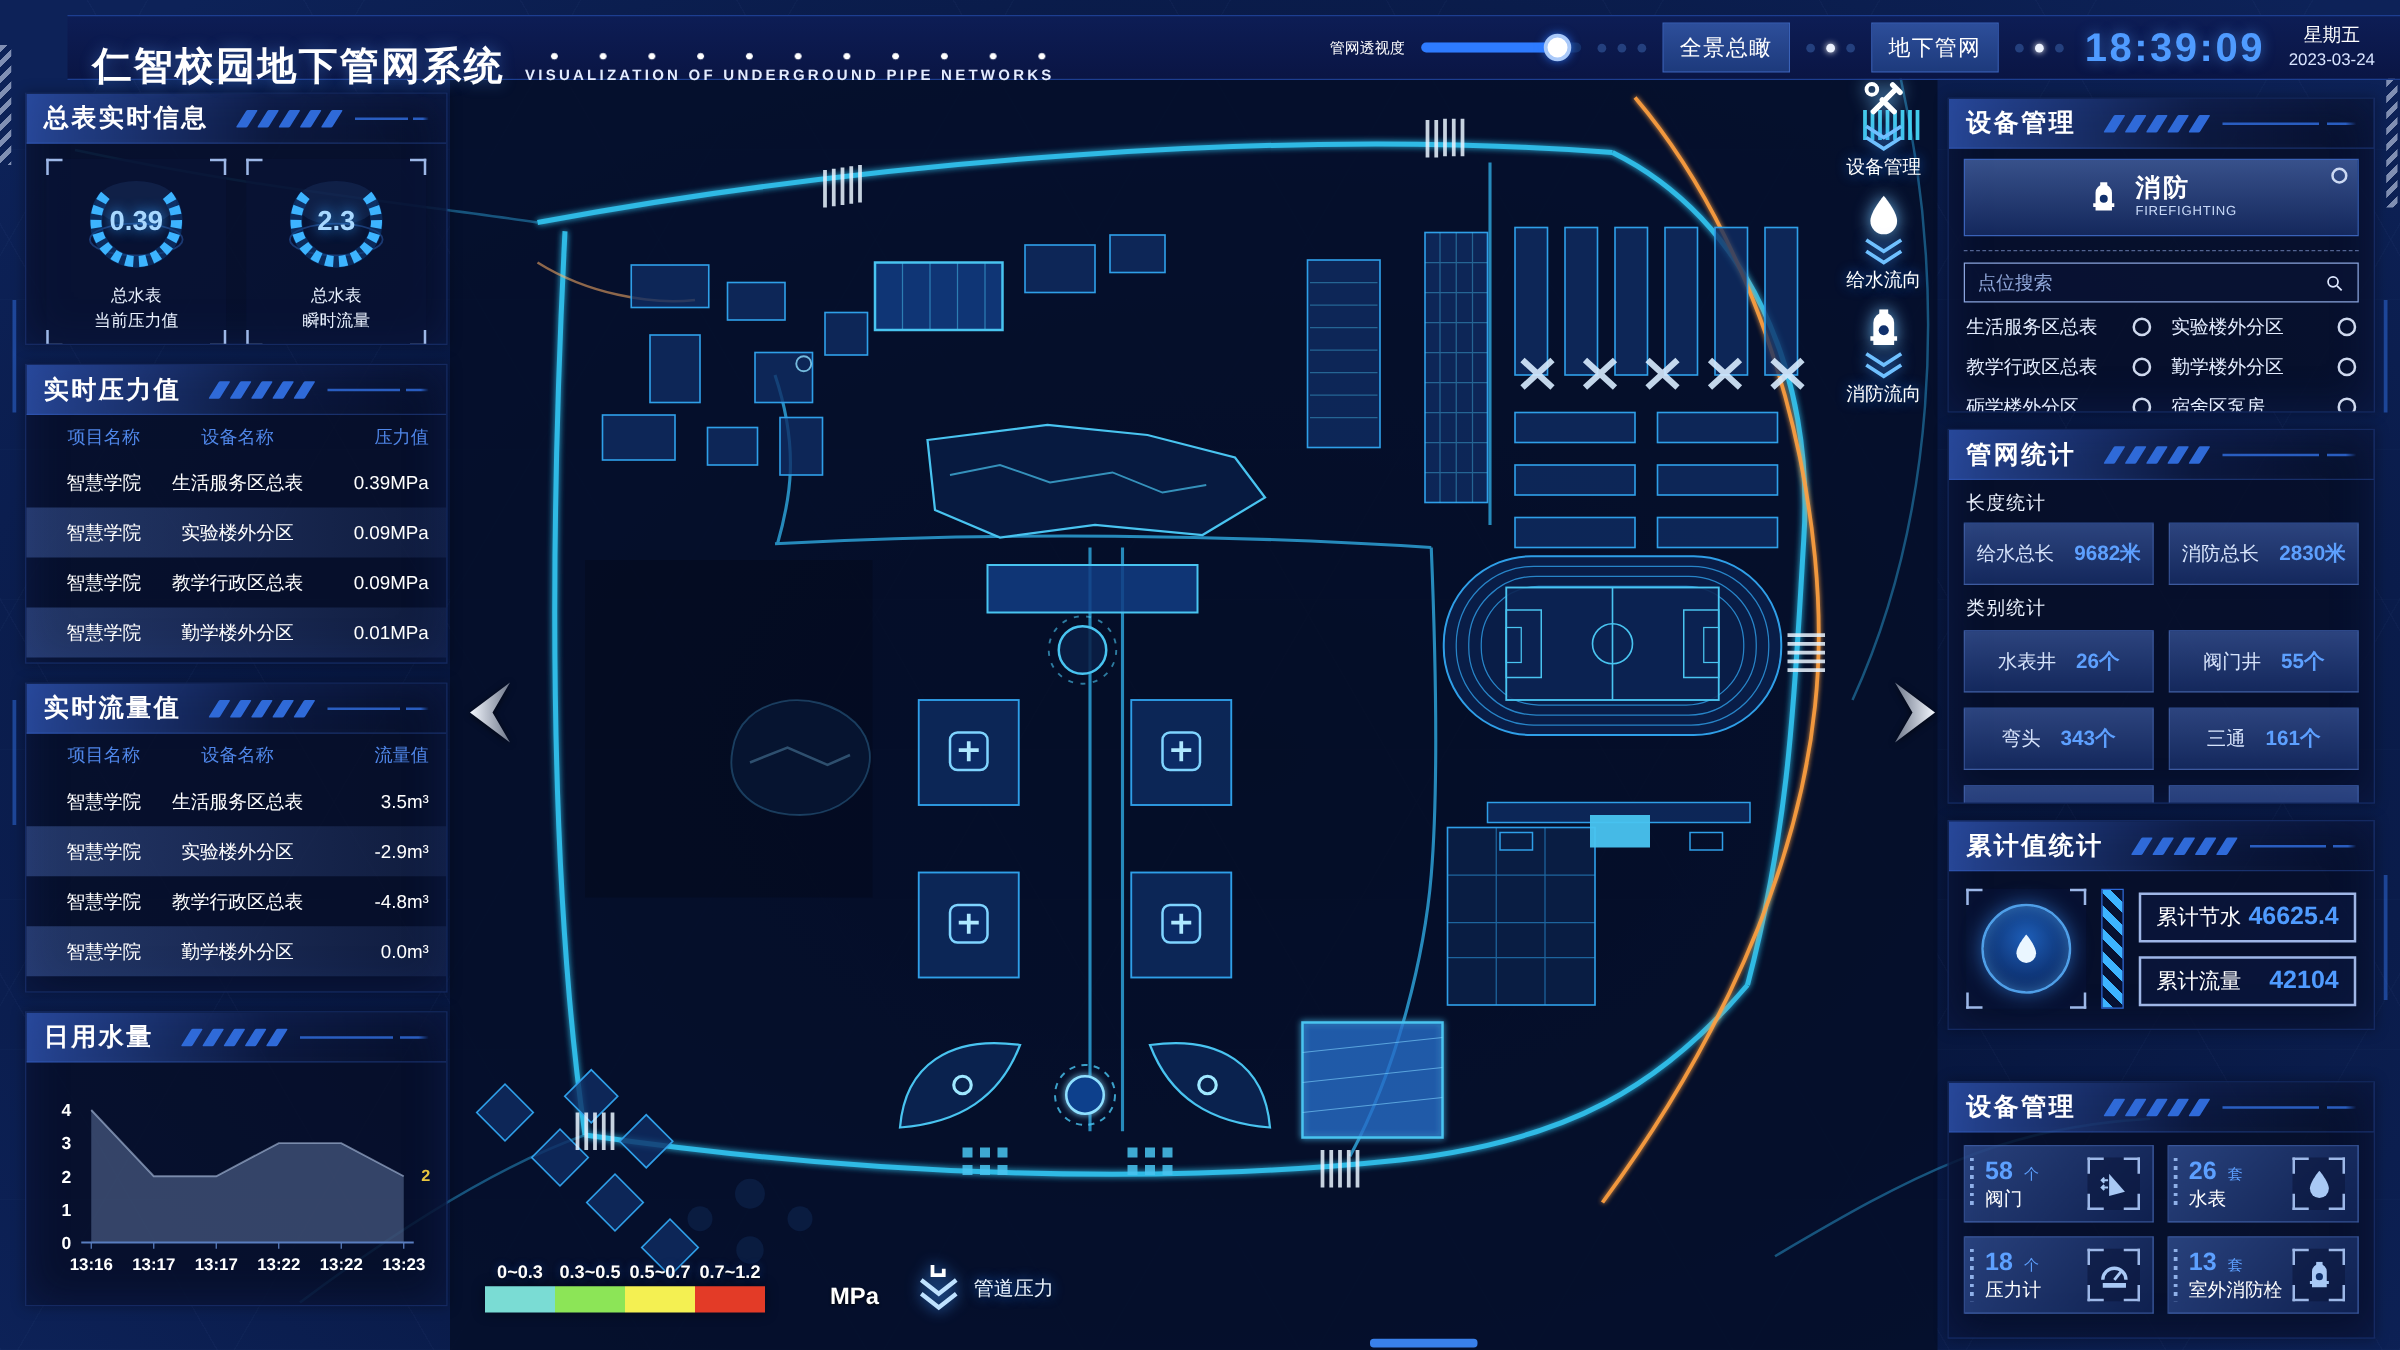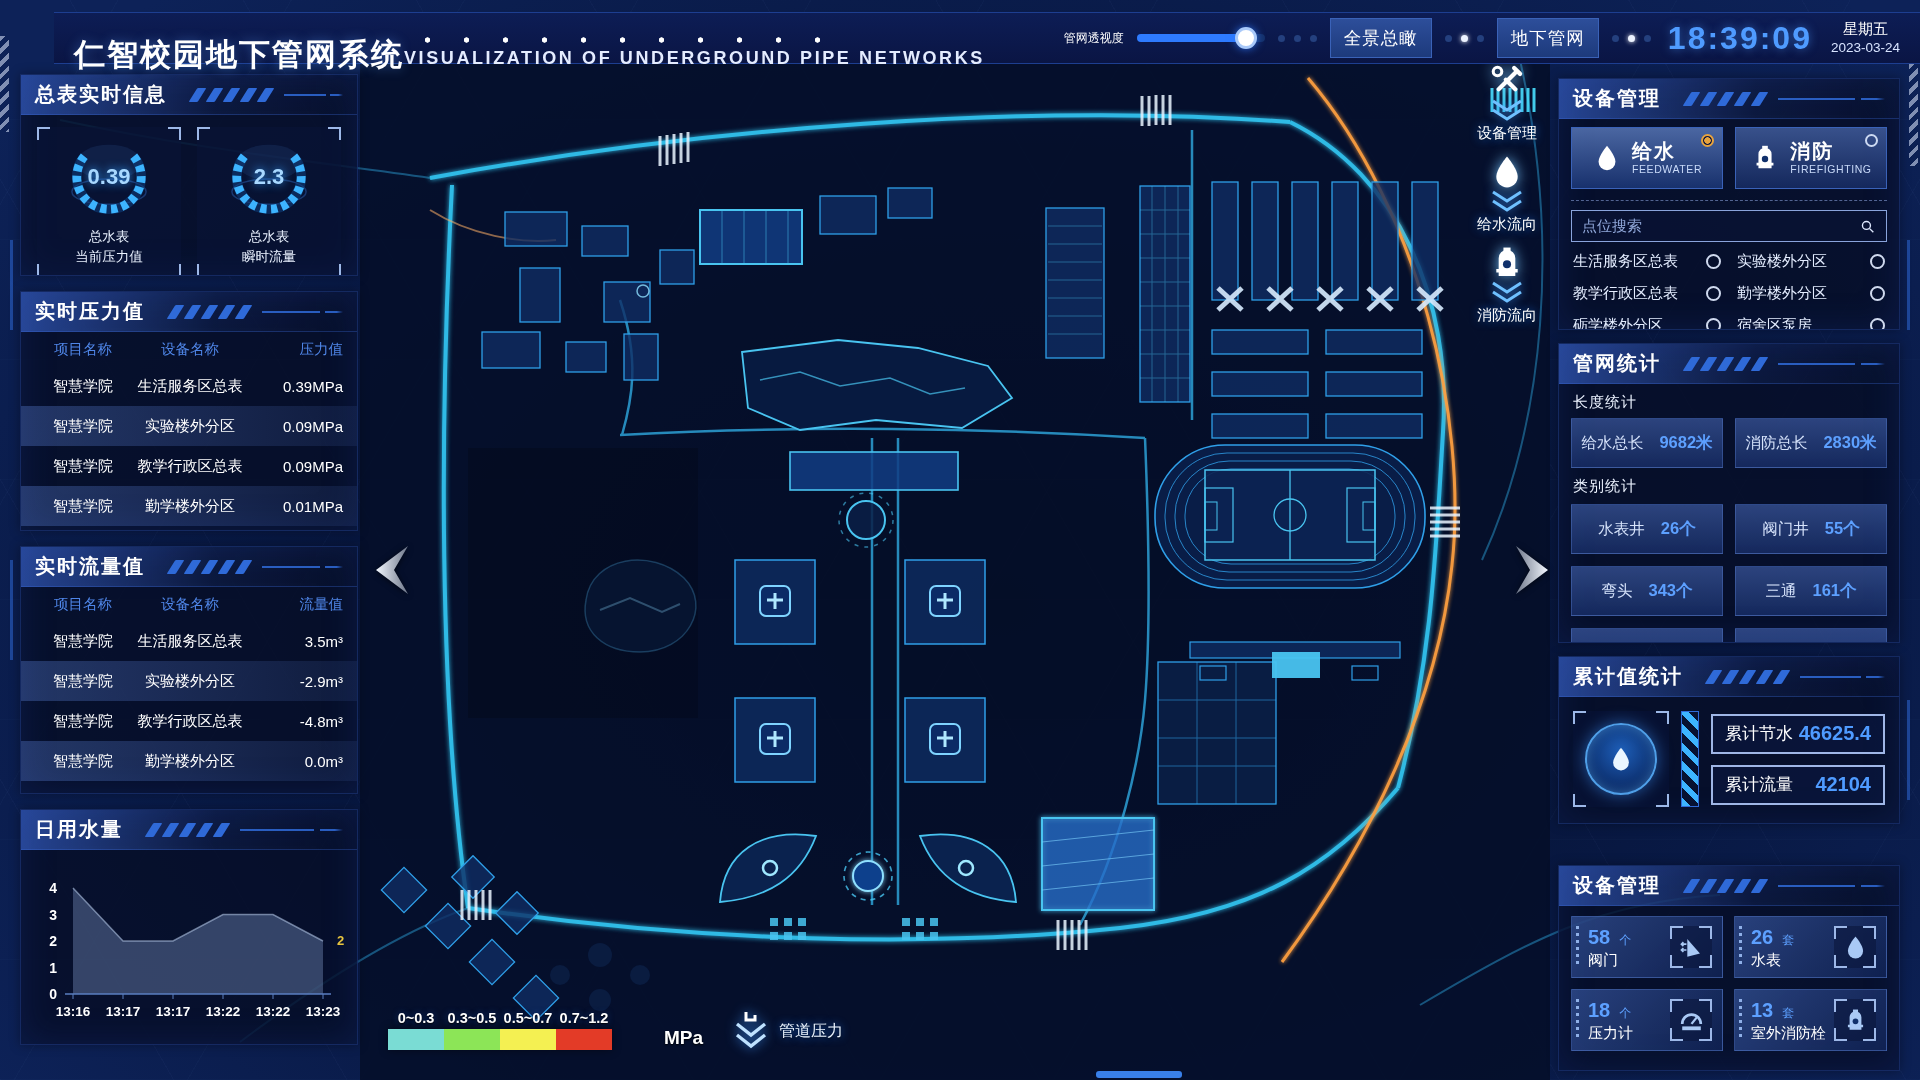--- a/index.html
+++ b/index.html
@@ -11,28 +11,28 @@
   .mesh{position:absolute;inset:0;pointer-events:none;opacity:.10;
     background:
       repeating-linear-gradient(60deg, rgba(150,190,255,.28) 0 1px, transparent 1px 150px),
       repeating-linear-gradient(-60deg, rgba(150,190,255,.25) 0 1px, transparent 1px 150px),
       repeating-linear-gradient(0deg, rgba(150,190,255,.18) 0 1px, transparent 1px 120px);}
   
   .top-bar{position:absolute;left:54px;right:0;top:12px;height:52px;z-index:40;
     background:linear-gradient(180deg,#0d1d55 0%,#0a1544 100%);
     border-top:1px solid #1d3e90;border-bottom:1px solid #1d3e90;
     display:flex;align-items:center;}
-  .brand{display:flex;align-items:flex-end;gap:0;padding-left:20px;margin-top:29px;}
+  .brand{display:flex;align-items:flex-end;gap:16px;padding-left:20px;margin-top:29px;}
   .brand-title{font-size:31px;font-weight:bold;color:#fff;letter-spacing:2px;line-height:1;white-space:nowrap;
     text-shadow:0 0 12px rgba(90,160,255,.45);}
   .brand-sub{display:flex;flex-direction:column;padding-bottom:1px;}
   .dots-row{height:8px;width:430px;margin-bottom:4px;
     background-image:radial-gradient(circle,#fff 2.4px,transparent 2.9px);
     background-size:39px 8px;background-position:4px 0;background-repeat:repeat-x;}
-  .brand-sub-text{font-size:18px;color:#e4ecff;letter-spacing:2.6px;font-weight:bold;white-space:nowrap;}
+  .brand-sub-text{font-size:12px;color:#e4ecff;letter-spacing:2.6px;font-weight:bold;white-space:nowrap;}
   .top-controls{margin-left:auto;display:flex;align-items:center;gap:13px;padding-right:14px;}
   .slider-label{color:#fff;font-size:12px;white-space:nowrap;}
   .slider{position:relative;width:128px;height:8px;background:#142f68;border-radius:4px;cursor:pointer;}
   .slider-fill{position:absolute;left:0;top:0;bottom:0;background:#2e7bff;border-radius:4px;}
   .slider-thumb{position:absolute;top:50%;width:22px;height:22px;background:#fff;border:3px solid #a9c9f9;
     border-radius:50%;transform:translate(-50%,-50%);box-shadow:0 0 8px rgba(46,123,255,.8);}
   .dot-group{display:flex;gap:9px;align-items:center;}
   .dg-dot{width:7px;height:7px;border-radius:50%;background:#24407e;}
   .dg-dot.bright{background:#ecf2ff;box-shadow:0 0 5px #fff;}
   .top-btn{background:linear-gradient(180deg,#2d4e9a,#1d3a7c);color:#fff;font-size:17.5px;padding:7px 13px;
@@ -636,30 +636,20 @@
         <span class="slashes">
             <span class="slash"></span>
             <span class="slash"></span>
             <span class="slash"></span>
             <span class="slash"></span>
             <span class="slash"></span>
           </span>
         <span class="header-line"></span>
       </div>
       <div class="zone-tabs" id="zone-tabs">
-          <div class="zone-tab selected">
-            <svg class="zt-icon" viewBox="0 0 32 32">
-              <path d="M16 3C16 3 7 13.5 7 20a9 9 0 0 0 18 0C25 13.5 16 3 16 3Z" fill="currentColor"></path>
-            </svg>
-            <span class="zt-col">
-              <span class="zt-label">给水</span>
-              <span class="zt-sub">FEEDWATER</span>
-            </span>
-            <span class="zt-radio"></span>
-          </div>
           <div class="zone-tab">
             <svg class="zt-icon" viewBox="0 0 32 32">
               <rect x="13" y="3" width="6" height="3" fill="currentColor"></rect>
               <path d="M9 27v-3H7v-3h2v-9a7 7 0 0 1 14 0v9h2v3h-2v3Z" fill="currentColor"></path>
               <circle cx="16" cy="17" r="3.4" fill="#10306b"></circle>
             </svg>
             <span class="zt-col">
               <span class="zt-label">消防</span>
               <span class="zt-sub">FIREFIGHTING</span>
             </span>

